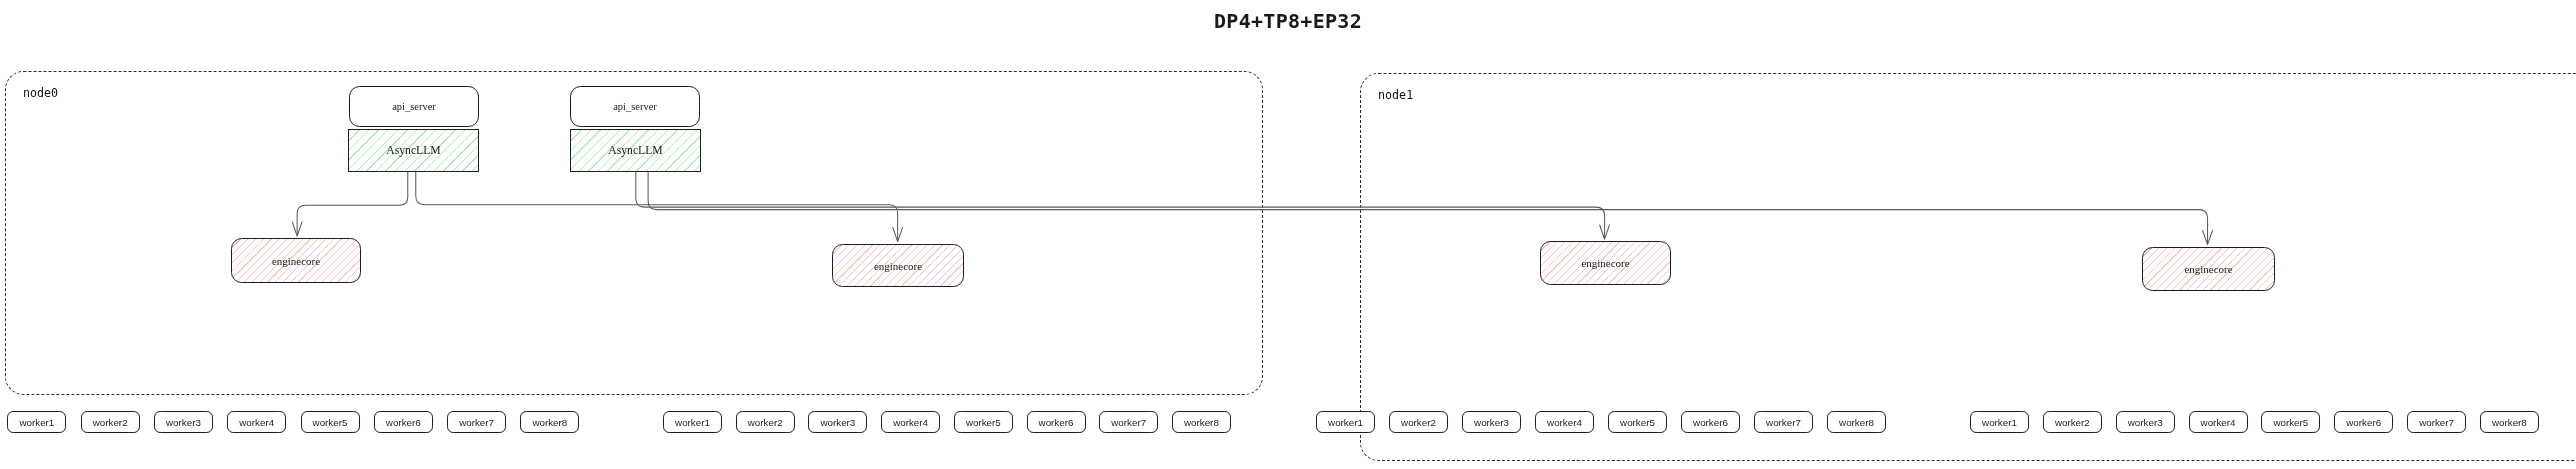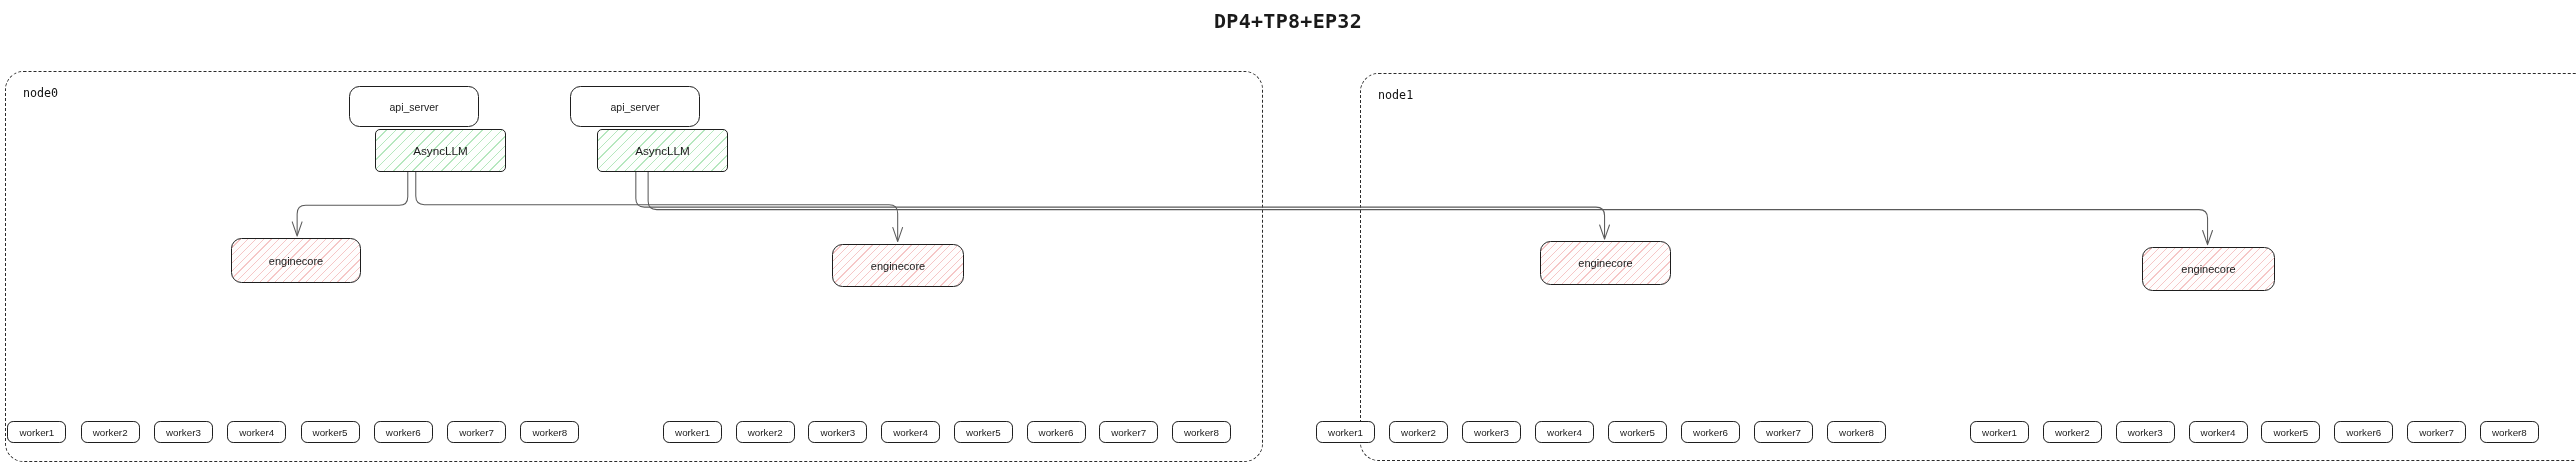--- a/index.html
+++ b/index.html
@@ -29,39 +29,39 @@
     position: absolute; left: 17px; top: 13.5px;
     font-family: "DejaVu Sans Mono", monospace;
     font-size: 11.7px; font-weight: 500; color: #111;
   }
   .rbox {
     position: absolute;
     border: 1.4px solid #1e1e1e;
     display: flex; align-items: center; justify-content: center;
     background: #ffffff;
     white-space: nowrap;
+    font-family: Liberation Serif, serif;
   }
   .api-server { border-radius: 10.5px; font-size: 10.5px; }
   .async-llm {
-    border-radius: 5px; font-size: 11.7px;
+    border-radius: 0; font-size: 11.7px;
     background-color: #fdfffd;
     background-image: repeating-linear-gradient(135deg,
       rgba(64,192,87,0.38) 0px, rgba(64,192,87,0.38) 1px,
       transparent 1px, transparent 6.8px);
-    margin-left: 27px;
   }
   .enginecore {
     border-radius: 10.5px; font-size: 11px;
     background-color: #fffdfd;
     background-image: repeating-linear-gradient(135deg,
       rgba(224,73,73,0.30) 0px, rgba(224,73,73,0.30) 0.9px,
       transparent 0.9px, transparent 5.5px);
   }
   .worker-row {
-    position: absolute; top: 421px; height: 22px;
+    position: absolute; top: 411px; height: 22px;
     display: flex; justify-content: space-between; align-items: stretch; text-align: center;
   }
   .worker {
     width: 59px;
     border: 1.2px solid #1e1e1e;
     border-radius: 6.2px;
     background: #ffffff;
     display: flex; align-items: center; justify-content: center;
     font-size: 9.8px;
   }
@@ -69,21 +69,21 @@
     position: absolute; left: 0; top: 0;
     width: 2576px; height: 469px;
     pointer-events: none;
   }
 </style>
 </head>
 <body>
 
 <div class="title">DP4+TP8+EP32</div>
 
-<div class="node-box" style="left:4.9px; top:71px; width:1258px; height:391px;">
+<div class="node-box" style="left:4.9px; top:71px; width:1258px; height:324px;">
   <div class="node-label">node0</div>
 </div>
 
 <div class="node-box" style="left:1360px; top:73px; width:1255px; height:388px;">
   <div class="node-label">node1</div>
 </div>
 
 <svg class="connectors" width="2576" height="469" viewBox="0 0 4188 763" fill="none" stroke="#5a5a5a" stroke-width="1.7" stroke-linecap="round" stroke-linejoin="round">
 
   <path d="M662,278 V320 Q662,334 648,334 H496 Q482,334 482,348 V381"></path>

